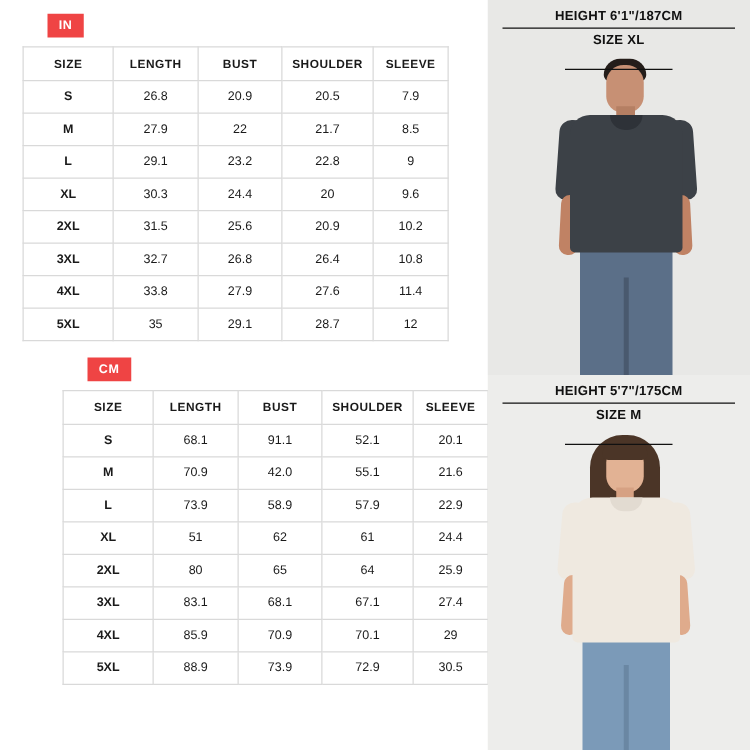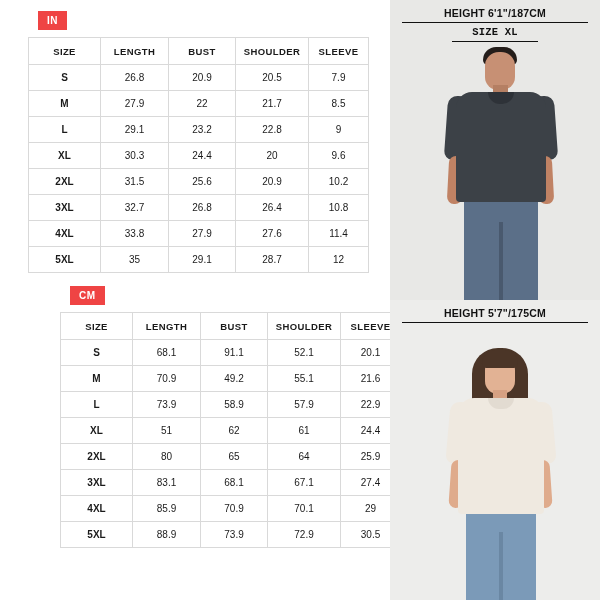--- a/index.html
+++ b/index.html
@@ -40,21 +40,21 @@
     font-weight: bold;
     letter-spacing: 0.5px;
     padding: 4px 9px 4px 9px;
     margin-left: 38px;
     margin-bottom: 7px;
   }
 
   
   table.size-table {
     border-collapse: collapse;
-    margin-left: 28px;
+    margin-left: 18px;
     width: 340px;
     table-layout: fixed;
   }
   table.size-table th,
   table.size-table td {
     border: 1px solid #d9d9d9;
     text-align: center;
     font-size: 10px;
     color: #1a1a1a;
     height: 25px;
@@ -101,24 +101,23 @@
   }
   .spec .spec-line {
     display: block;
     border-bottom: 1px solid #111111;
     padding-bottom: 1px;
     margin-bottom: 2px;
   }
   .spec .spec-size {
     display: block;
     border-bottom: 1px solid #111111;
-    padding-bottom: 1px;
+    padding-bottom: 15px;
     width: 86px;
     margin: 0 auto;
-    font-family: Liberation Mono, monospace;
   }
 
   
   .model-art {
     position: absolute;
     left: 0;
     top: 0;
     width: 210px;
     height: 300px;
     z-index: 1;
@@ -419,21 +418,21 @@
           <tr>
             <td>S</td>
             <td>68.1</td>
             <td>91.1</td>
             <td>52.1</td>
             <td>20.1</td>
           </tr>
           <tr>
             <td>M</td>
             <td>70.9</td>
-            <td>49.2</td>
+            <td>42.0</td>
             <td>55.1</td>
             <td>21.6</td>
           </tr>
           <tr>
             <td>L</td>
             <td>73.9</td>
             <td>58.9</td>
             <td>57.9</td>
             <td>22.9</td>
           </tr>
@@ -508,18 +507,19 @@
         <div class="m2-neck"></div>
         <div class="m2-sleeve-l"></div>
         <div class="m2-sleeve-r"></div>
         <div class="m2-arm-l"></div>
         <div class="m2-arm-r"></div>
         <div class="m2-jeans"></div>
         <div class="m2-shirt"></div>
       </div>
       <div class="spec">
         <span class="spec-line">HEIGHT  5'7"/175CM</span>
+        <span class="spec-size">SIZE  M</span>
       </div>
     </div>
 
   </div>
 
 </div>
 
 </body></html>

